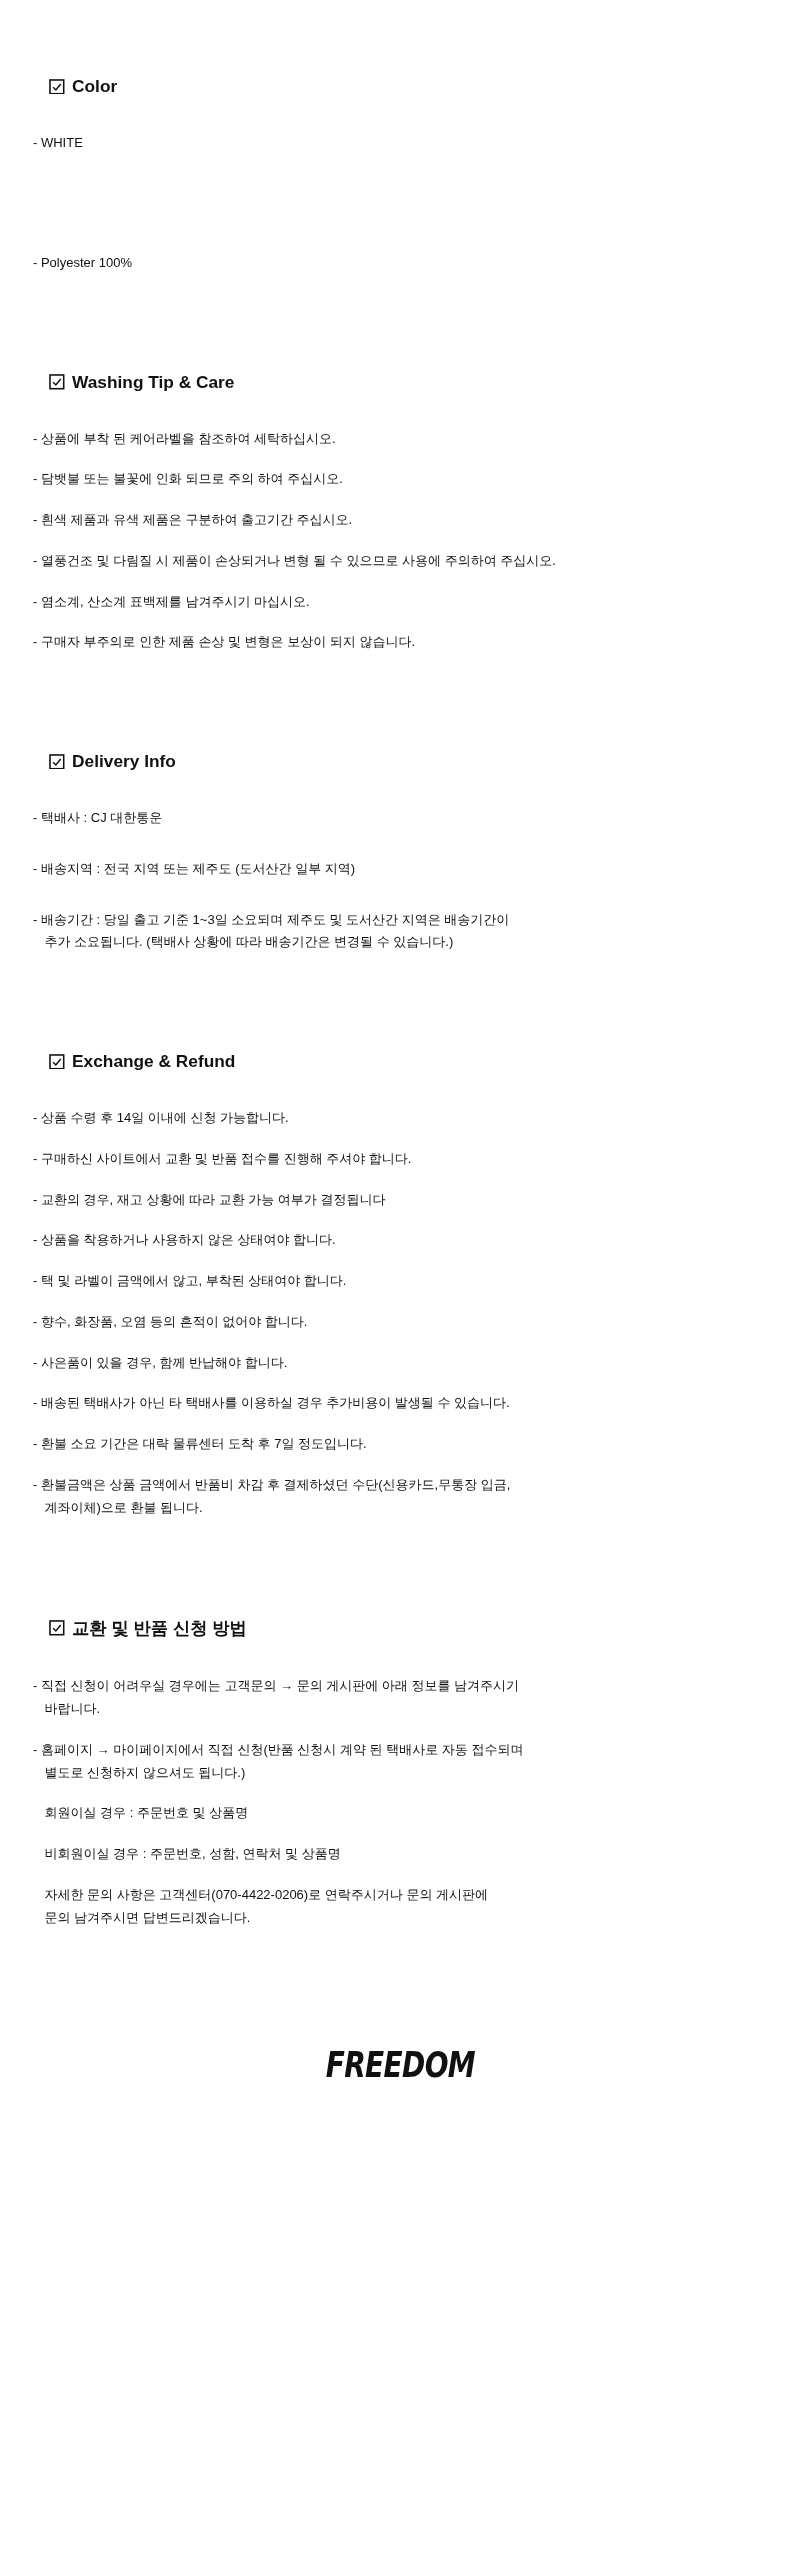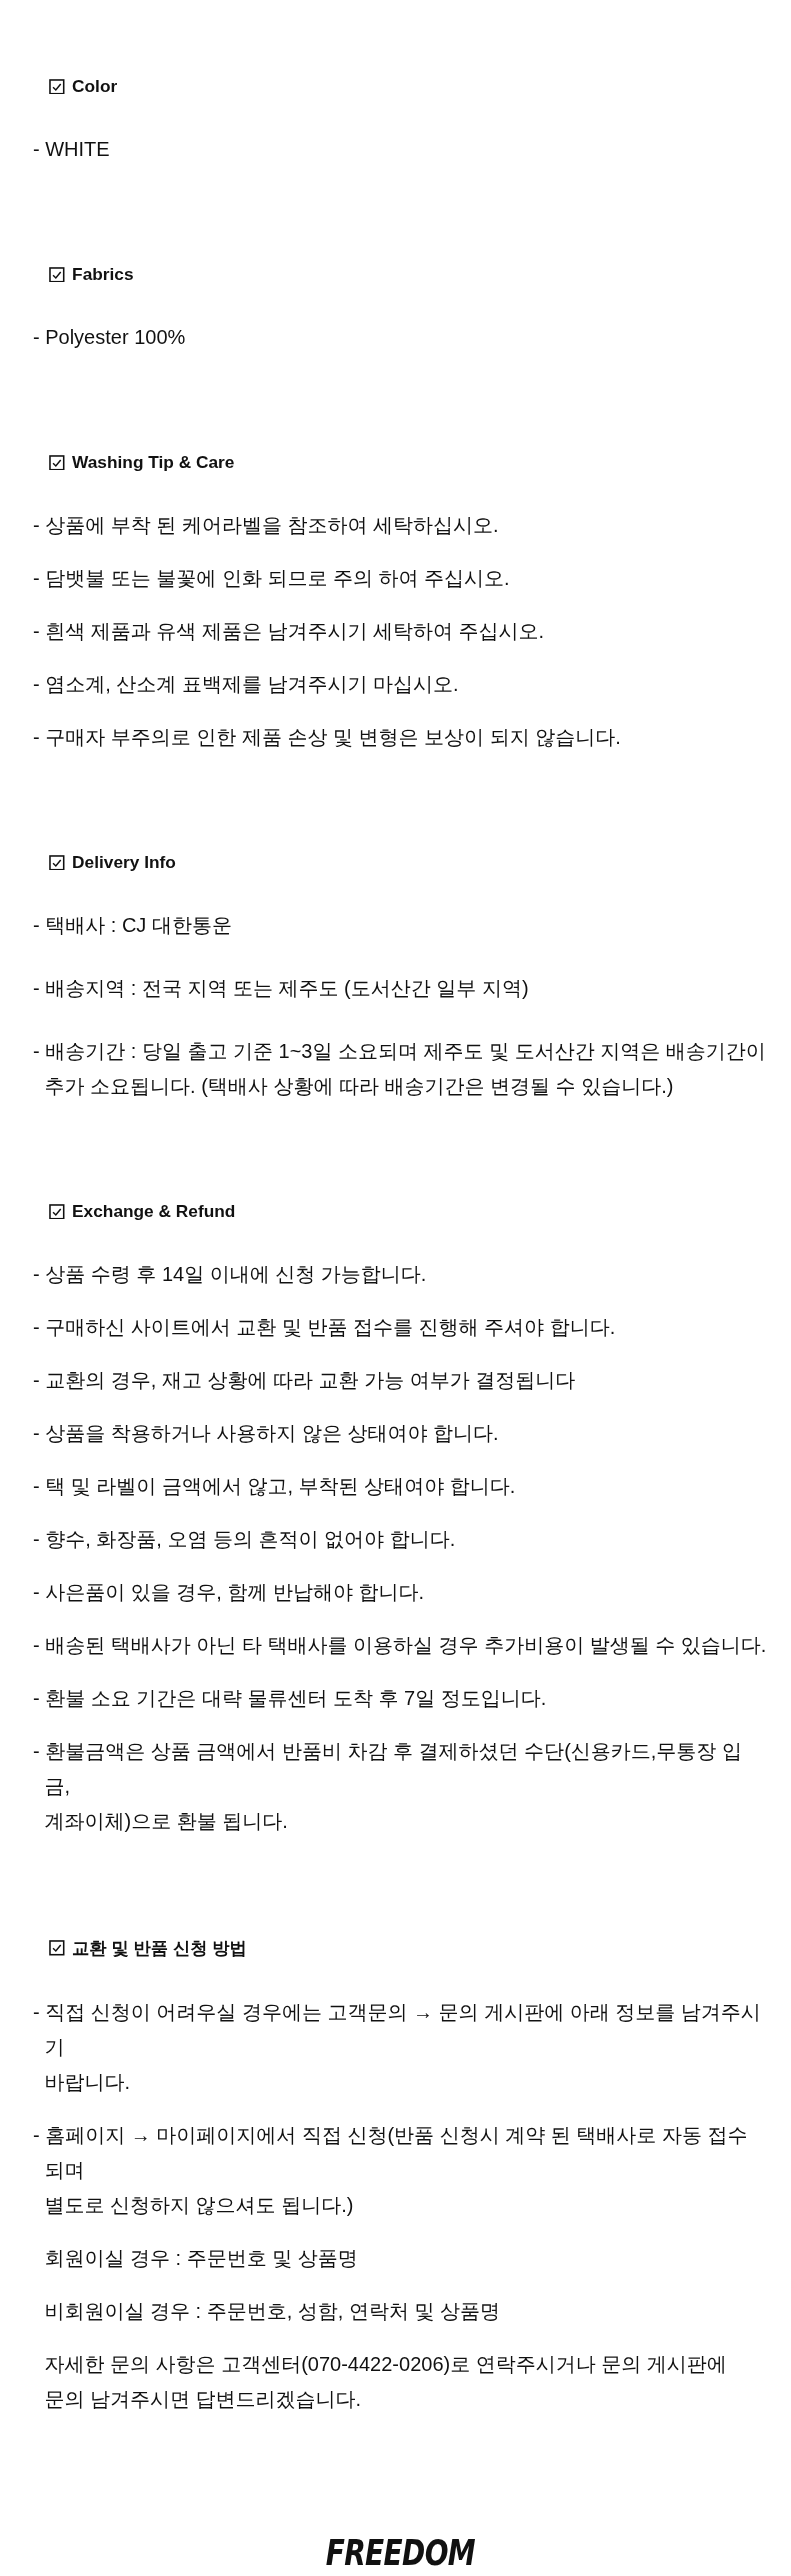--- a/index.html
+++ b/index.html
@@ -22,21 +22,21 @@
     margin: 0 0 35px 0;
     font-size: 17.3px;
     font-weight: 700;
     letter-spacing: 0;
     padding-left: 16px;
   }
   .checkbox-icon { width: 15.7px; height: 15.7px; flex: 0 0 auto; display: block; }
 
   .item {
     margin: 0 0 18px 0;
-    font-size: 20px;
+    font-size: 13px;
     line-height: 1.75;
     white-space: pre-line;
     padding-left: 0;
   }
   .item.hang   { padding-left: 11.5px; text-indent: -11.5px; }
   .item.indent { padding-left: 11.5px; }
   .b { font-weight: 400; }
 
   
   [data-name="section-delivery"] .item { margin-bottom: 28px; }
@@ -65,44 +65,38 @@
         <path d="M5.2 10.6 L8.7 14 L14.9 6.4" fill="none" stroke="#111111" stroke-width="1.9"></path>
       </svg>
       <span data-name="section-title-text">Color</span>
     </h2>
     <div class="section-items" data-name="section-items">
           <p class="item" data-name="color-item"><span data-name="item-text">- WHITE</span></p>
         </div>
   </section>
 
   <section class="section" data-name="section-fabrics">
-    <h2 class="section-title" data-name="section-title">
-      <svg class="checkbox-icon" data-name="checked-checkbox-icon" viewBox="0 0 20 20" aria-hidden="true">
-        <rect x="1.25" y="1.25" width="17.5" height="17.5" fill="none" stroke="#111111" stroke-width="2"></rect>
-        <path d="M5.2 10.6 L8.7 14 L14.9 6.4" fill="none" stroke="#111111" stroke-width="1.9"></path>
-      </svg>
-      <span data-name="section-title-text">Fabrics</span>
-    </h2>
     <div class="section-items" data-name="section-items">
           <p class="item" data-name="fabrics-item"><span data-name="item-text">- Polyester 100%</span></p>
         </div>
   </section>
 
   <section class="section" data-name="section-washing">
     <h2 class="section-title" data-name="section-title">
       <svg class="checkbox-icon" data-name="checked-checkbox-icon" viewBox="0 0 20 20" aria-hidden="true">
         <rect x="1.25" y="1.25" width="17.5" height="17.5" fill="none" stroke="#111111" stroke-width="2"></rect>
         <path d="M5.2 10.6 L8.7 14 L14.9 6.4" fill="none" stroke="#111111" stroke-width="1.9"></path>
       </svg>
       <span data-name="section-title-text">Washing Tip &amp; Care</span>
     </h2>
     <div class="section-items" data-name="section-items">
           <p class="item" data-name="washing-item"><span data-name="item-text">- 상품에 부착 된 케어라벨을 참조하여 세탁하십시오.</span></p>
           <p class="item" data-name="washing-item"><span data-name="item-text">- 담뱃불 또는 불꽃에 인화 되므로 주의 하여 주십시오.</span></p>
-          <p class="item" data-name="washing-item"><span data-name="item-text">- 흰색 제품과 유색 제품은 남겨주시기 세탁하여 주십시오.</span></p>
+          <p class="item" data-name="washing-item"><span data-name="item-text">- 흰색 제품과 유색 제품은 구분하여 출고기간 주십시오.</span></p>
+          <p class="item" data-name="washing-item"><span data-name="item-text">- 열풍건조 및 다림질 시 제품이 손상되거나 변형 될 수 있으므로 사용에 주의하여 주십시오.</span></p>
           <p class="item" data-name="washing-item"><span data-name="item-text">- 염소계, 산소계 표백제를 남겨주시기 마십시오.</span></p>
           <p class="item" data-name="washing-item"><span data-name="item-text">- 구매자 부주의로 인한 제품 손상 및 변형은 보상이 되지 않습니다.</span></p>
         </div>
   </section>
 
   <section class="section" data-name="section-delivery">
     <h2 class="section-title" data-name="section-title">
       <svg class="checkbox-icon" data-name="checked-checkbox-icon" viewBox="0 0 20 20" aria-hidden="true">
         <rect x="1.25" y="1.25" width="17.5" height="17.5" fill="none" stroke="#111111" stroke-width="2"></rect>
         <path d="M5.2 10.6 L8.7 14 L14.9 6.4" fill="none" stroke="#111111" stroke-width="1.9"></path>

